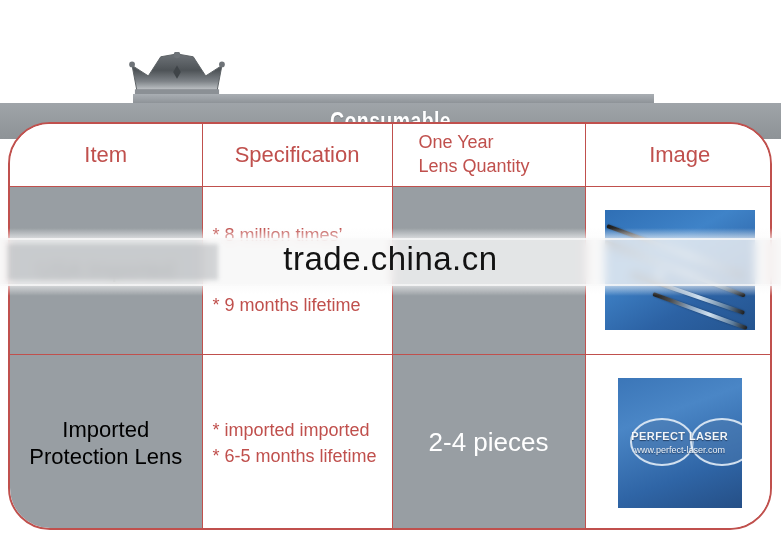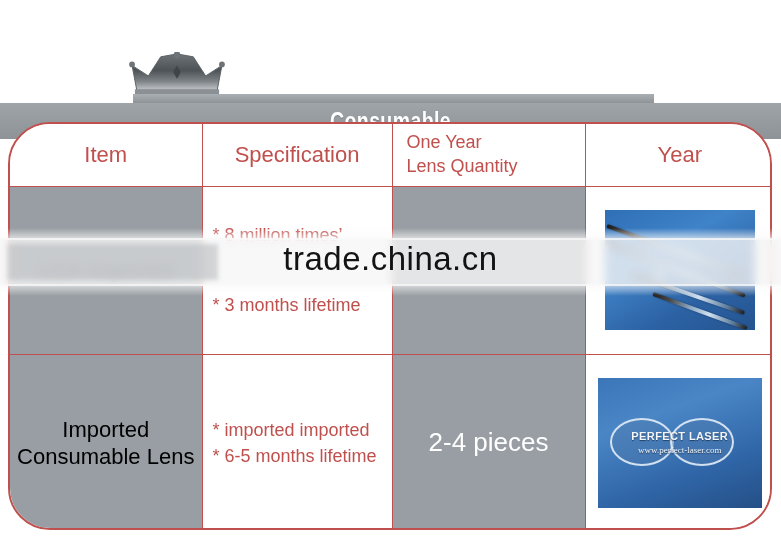--- a/index.html
+++ b/index.html
@@ -117,21 +117,21 @@
   }
   .hdr-label {
     color: #c0504d;
     font-size: 22px;
     line-height: 1.2;
     display: block;
   }
   .hdr-label.two-line {
     font-size: 18px;
     text-align: left;
-    padding-left: 14px;
+    padding-left: 26px;
     line-height: 1.3;
   }
 
   
   .cell-gray {
     background: #989ea3;
     text-align: center;
   }
   .cell-white {
     background: #ffffff;
@@ -194,21 +194,21 @@
   .spark {
     position: absolute;
     left: 50px; top: 60px;
     width: 9px; height: 9px;
     border-radius: 50%;
     background: radial-gradient(circle, #ffffff 0%, rgba(255,255,255,0.25) 60%, rgba(255,255,255,0) 100%);
   }
 
   .photo-lens {
     position: relative;
-    width: 164px;
+    width: 124px;
     height: 130px;
     background: linear-gradient(160deg, #3b76b8 0%, #4a86c6 30%, #2f65a6 70%, #254f86 100%);
     overflow: hidden;
   }
   .lens-disc {
     position: absolute;
     top: 40px;
     width: 64px; height: 48px;
     border: 2px solid rgba(235,243,250,0.85);
     border-radius: 50%;
@@ -230,21 +230,20 @@
   }
   .lens-url {
     position: absolute;
     left: 0; top: 67px;
     width: 100%;
     text-align: center;
     color: #eef4fa;
     font-size: 9px;
     text-shadow: 0 1px 1px rgba(20,40,70,0.7);
     white-space: nowrap;
-    font-family: Liberation Serif, serif;
   }
 
   
   .wm-band {
     position: absolute;
     left: 0;
     top: 238px;
     width: 781px;
     height: 48px;
     background: rgba(246,246,246,0.80);
@@ -342,33 +341,33 @@
             <span class="hdr-label">Item</span>
           </td>
           <td>
             <span class="hdr-label">Specification</span>
           </td>
           <td>
             <span class="hdr-label two-line">One Year</span>
             <span class="hdr-label two-line">Lens Quantity</span>
           </td>
           <td>
-            <span class="hdr-label">Year</span>
+            <span class="hdr-label">Image</span>
           </td>
         </tr>
 
         <tr class="row1">
           <td class="cell-gray">
             <span class="item-text">USA Imported</span>
           </td>
           <td class="cell-white">
             <div class="spec-text">
               <span class="ln">* 8 million times’</span>
               <span class="ln" style="height:44px;display:block"></span>
-              <span class="ln">* 3 months lifetime</span>
+              <span class="ln">* 9 months lifetime</span>
             </div>
           </td>
           <td class="cell-gray">
             <span class="qty-text"></span>
           </td>
           <td class="cell-white">
             <div class="photo-holder">
               <div class="photo-tubes">
                 <div class="tube t1"></div>
                 <div class="tube t2"></div>
@@ -376,21 +375,21 @@
                 <div class="tube t4"></div>
                 <div class="spark"></div>
               </div>
             </div>
           </td>
         </tr>
 
         <tr class="row2">
           <td class="cell-gray">
             <span class="item-text">Imported</span><br>
-            <span class="item-text">Consumable Lens</span>
+            <span class="item-text">Protection Lens</span>
           </td>
           <td class="cell-white">
             <div class="spec-text">
               <span class="ln">* imported imported</span>
               <span class="ln wrapok">* 6-5 months lifetime</span>
             </div>
           </td>
           <td class="cell-gray">
             <span class="qty-text">2-4 pieces</span>
           </td>

